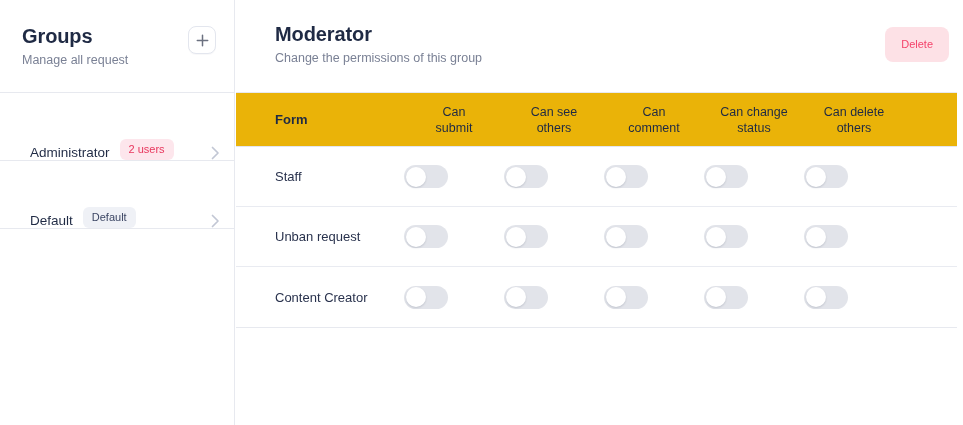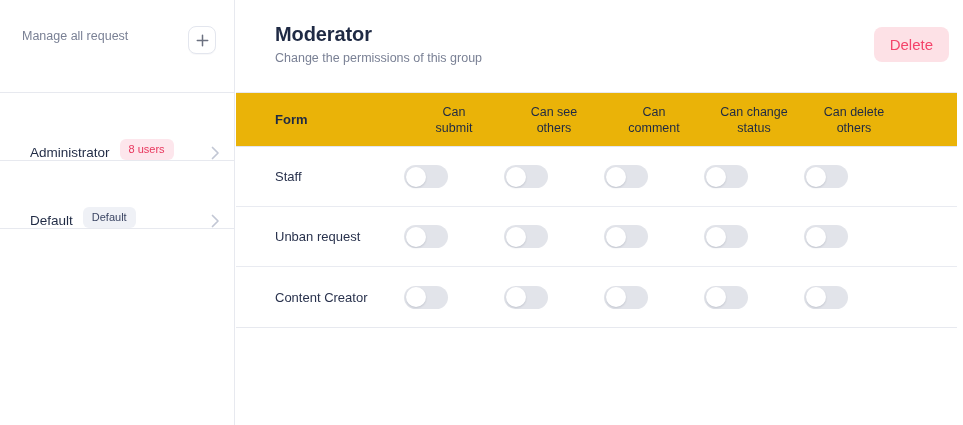--- a/index.html
+++ b/index.html
@@ -143,21 +143,21 @@
   .header-actions {
     display: flex;
     gap: 10px;
     padding-top: 5px;
     padding-right: 6px;
   }
 
   .btn {
     border: none;
     border-radius: 8px;
-    font-size: 15px;
+    font-size: 11px;
     font-family: "Liberation Sans", sans-serif;
     cursor: pointer;
     padding: 0 16px;
     height: 35px;
     line-height: 35px;
     white-space: nowrap;
   }
   .btn-delete { background: #fde1e6; color: #f4436a; }
   .btn-edit { background: #eef0f6; color: #1f2a44; }
 
@@ -249,36 +249,37 @@
   }
 </style>
 </head>
 <body>
 
 <div class="app">
 
   <aside class="sidebar">
     <div class="sidebar-header">
       <div class="sidebar-header-text">
+        <div class="sidebar-title">Groups</div>
         <div class="sidebar-subtitle">Manage all request</div>
       </div>
       <div class="add-group-button">
         <span>
           <svg width="13" height="13" viewBox="0 0 13 13" aria-hidden="true">
             <path d="M6.5 1.3 V11.7 M1.3 6.5 H11.7" stroke="#6b7180" stroke-width="1.5" stroke-linecap="round"></path>
           </svg>
         </span>
       </div>
     </div>
 
     <div class="group-list">
 
       <div class="group-item">
         <span class="group-name">Administrator</span>
-        <span class="group-badge badge-users">8 users</span>
+        <span class="group-badge badge-users">2 users</span>
         <span class="group-chevron">
           <svg width="9" height="14" viewBox="0 0 9 14" aria-hidden="true">
             <path d="M1.5 1.5 L7 7 L1.5 12.5" fill="none" stroke="#c2c7d4" stroke-width="1.7" stroke-linecap="round" stroke-linejoin="round"></path>
           </svg>
         </span>
       </div>
 
       <div class="group-item">
         <span class="group-name">Default</span>
         <span class="group-badge badge-default">Default</span>

